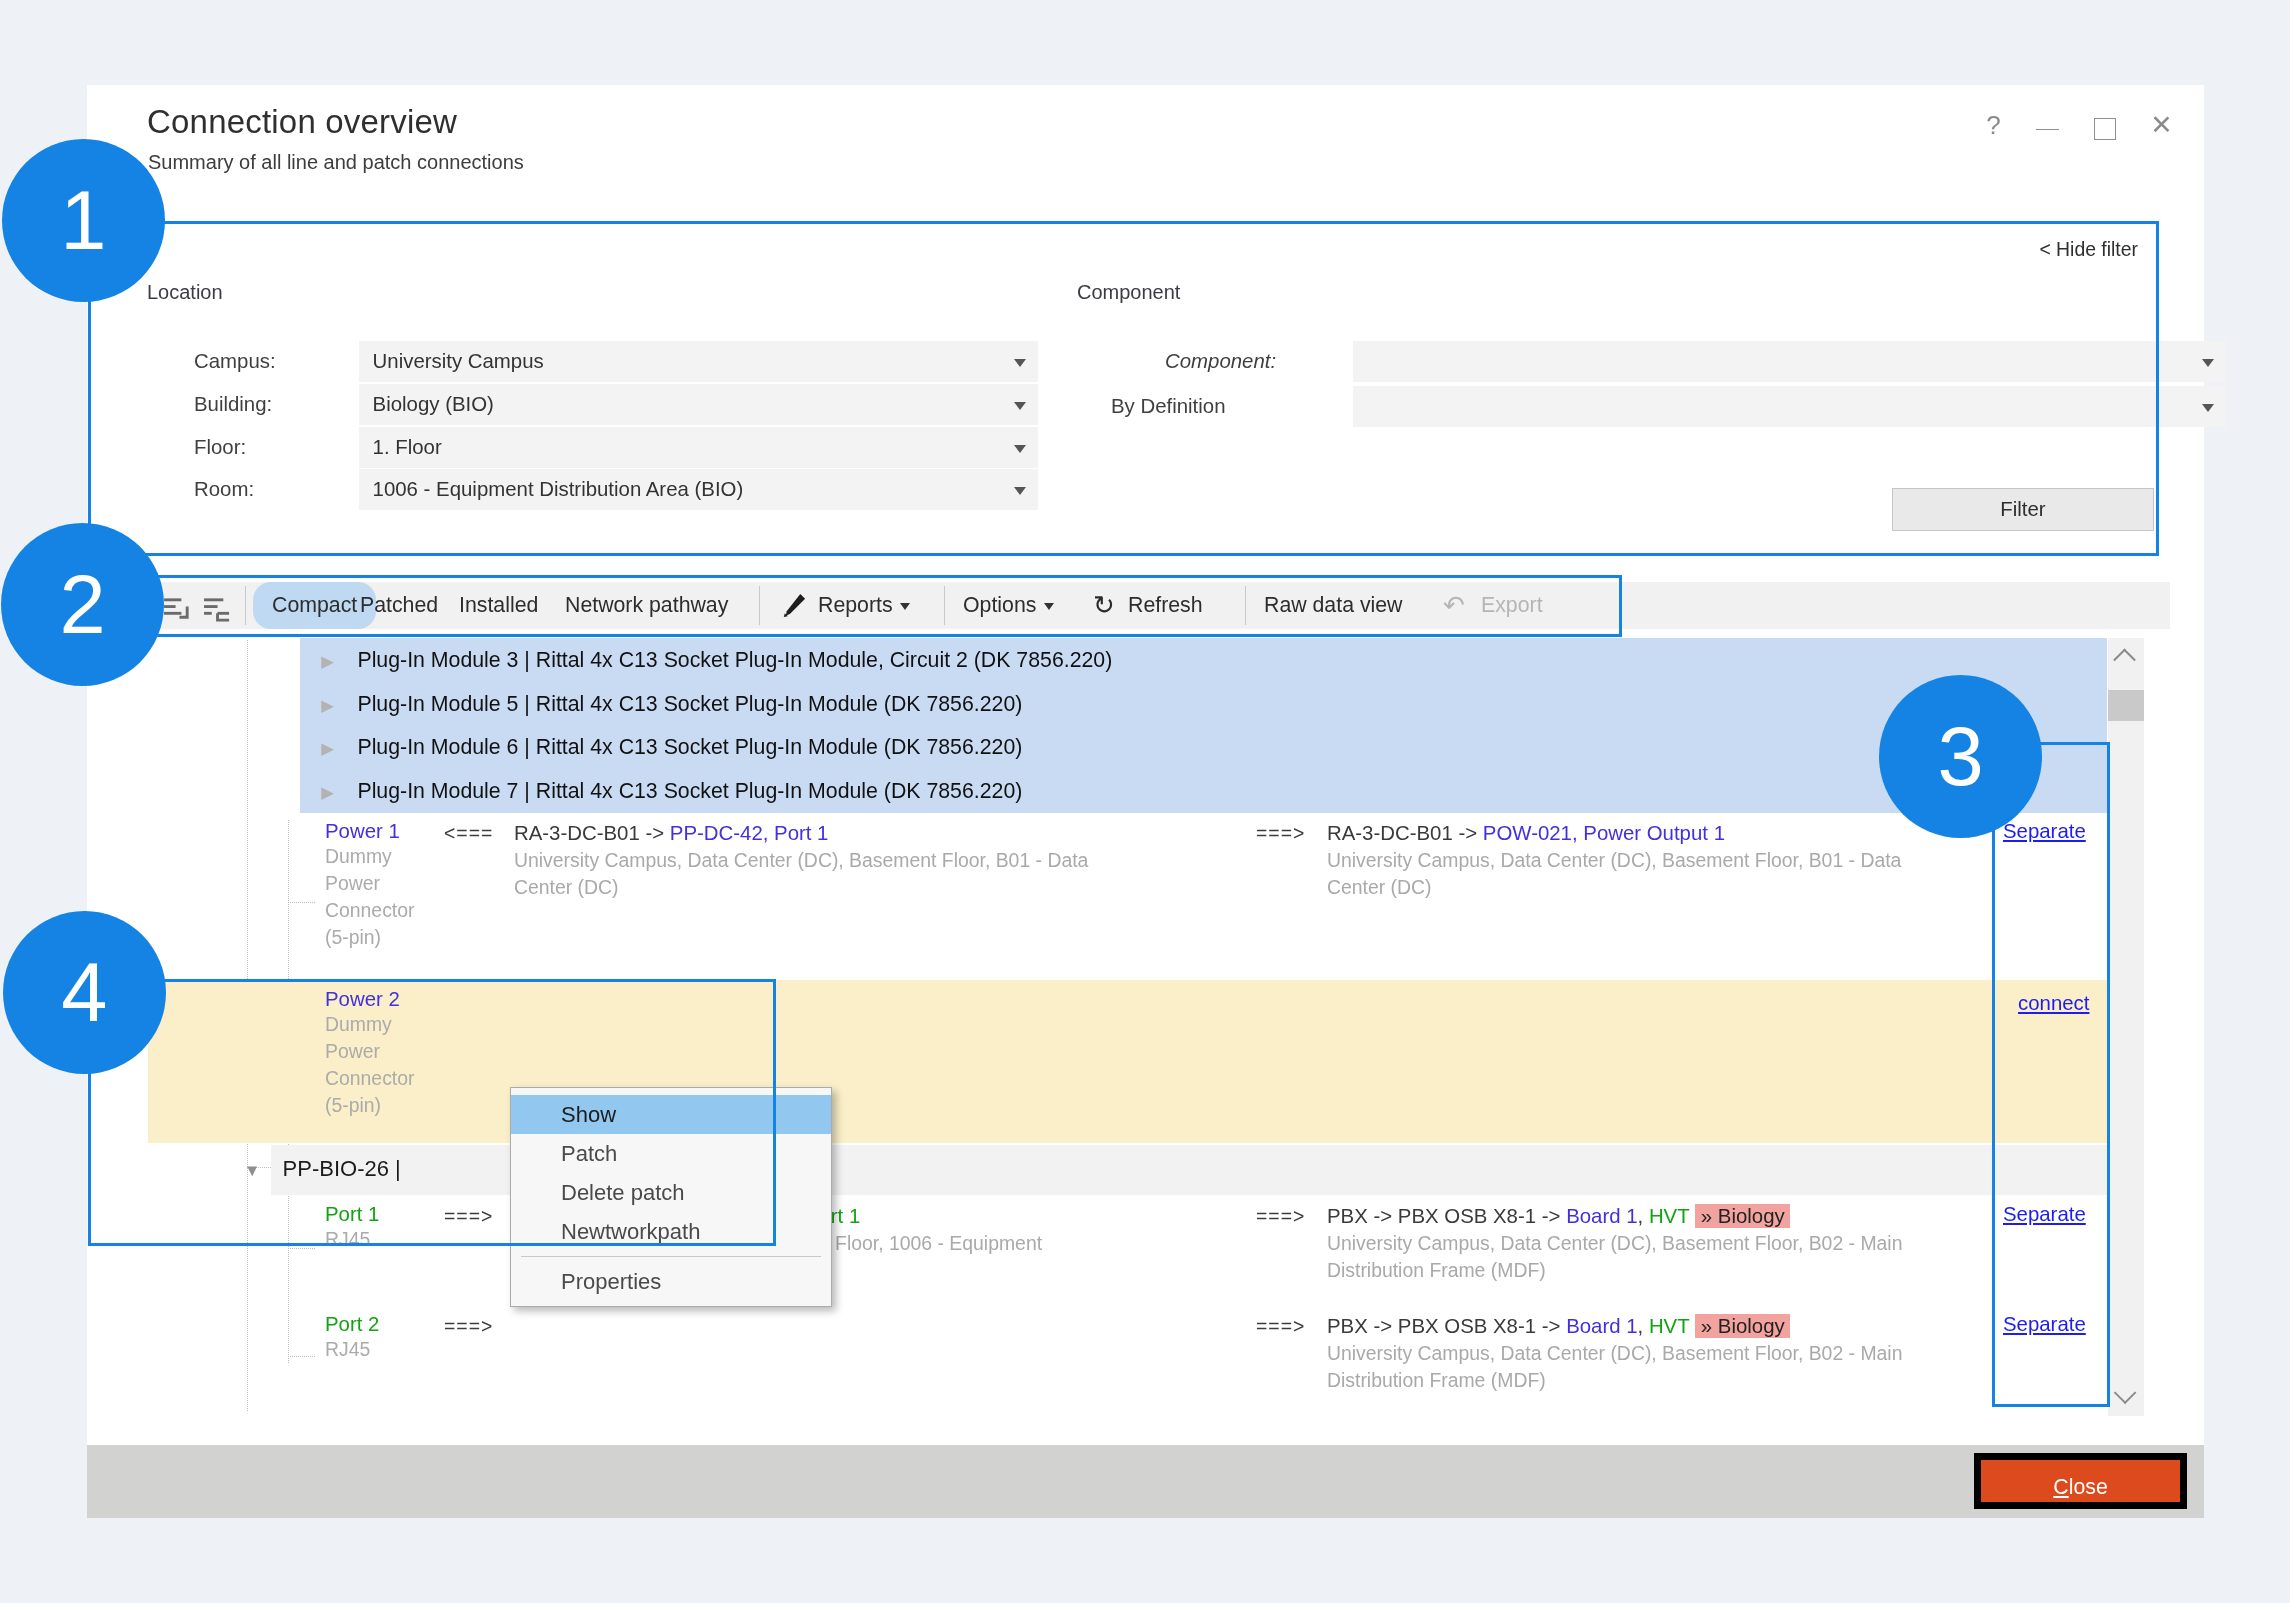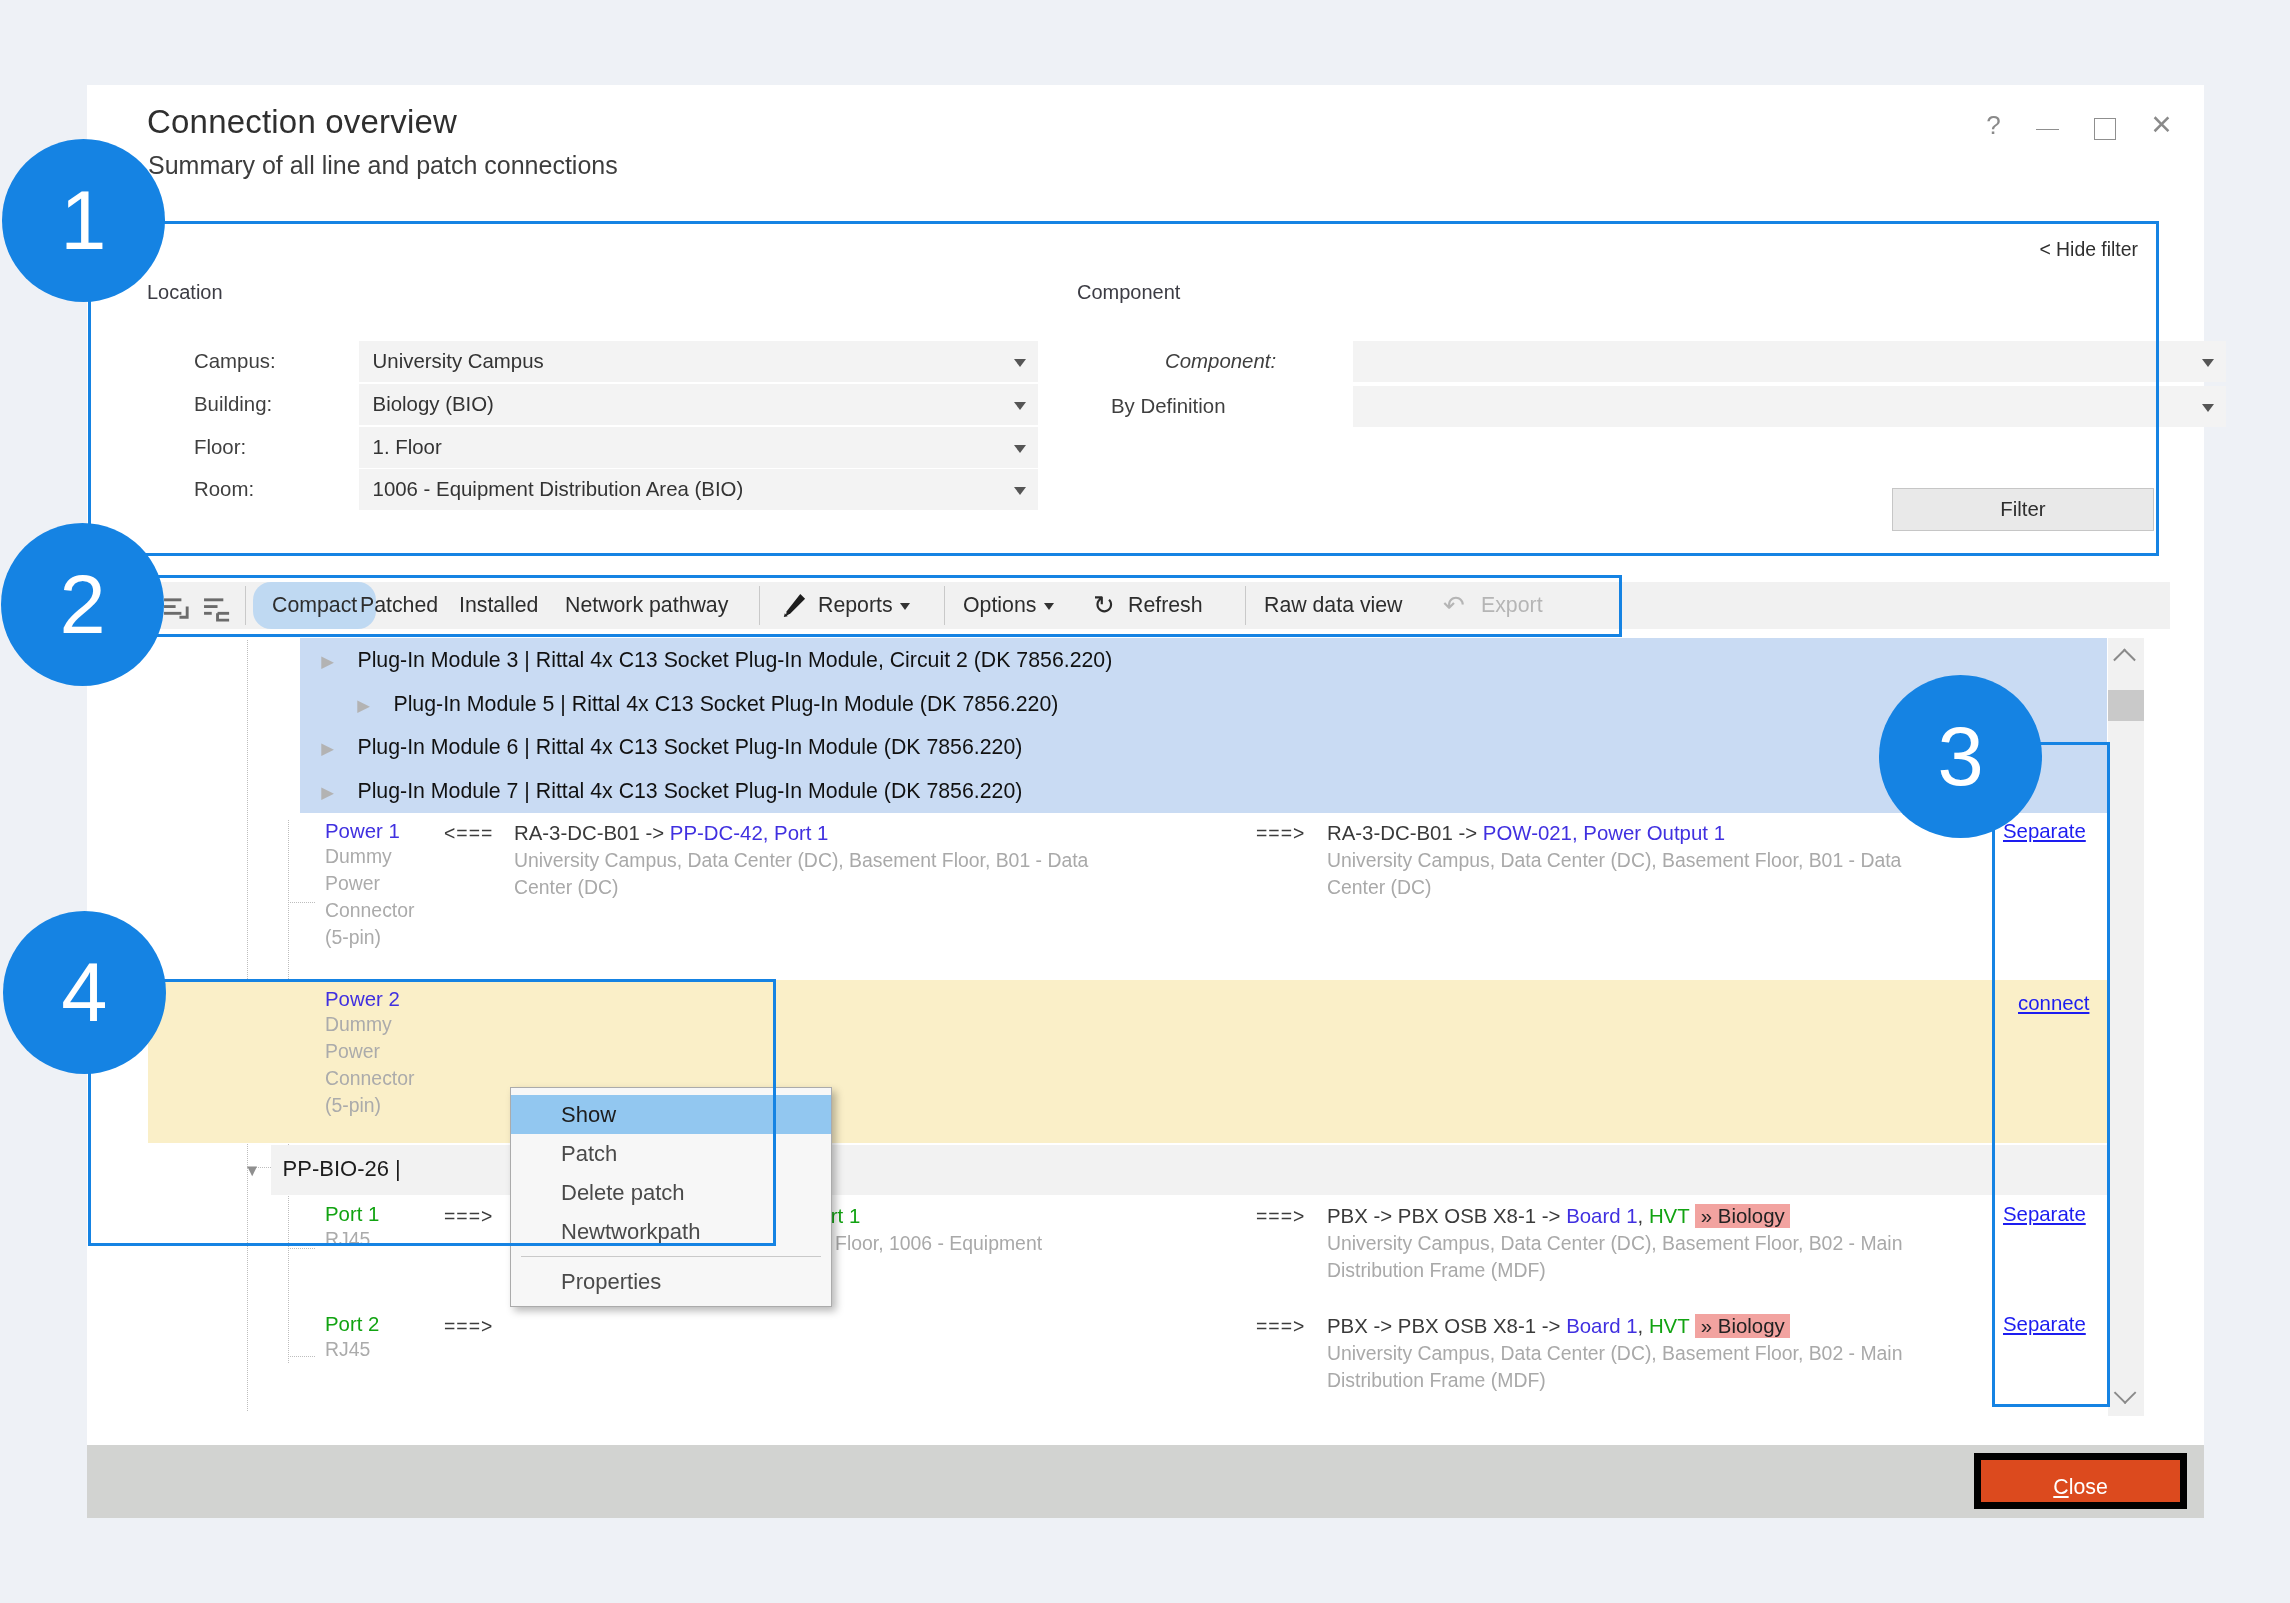--- a/index.html
+++ b/index.html
@@ -7,21 +7,21 @@
     width:2290px;height:1603px;position:relative;overflow:hidden;
     background:#eef1f6;
     font-family:"Liberation Sans", sans-serif;
     color:#2e2e2e;
     -webkit-font-smoothing:antialiased;
   }
   .abs{position:absolute;}
   
   .dialog{left:87px;top:85px;width:2117px;height:1433px;background:#ffffff;}
   .dlg-title{left:60px;top:17.5px;font-size:33px;color:#2f2f2f;letter-spacing:0.2px;}
-  .dlg-subtitle{left:61px;top:66px;font-size:25px;color:#3d3d3d;}
+  .dlg-subtitle{left:61px;top:66px;font-size:20px;color:#3d3d3d;}
   .winbtn{top:25px;font-size:26px;color:#8a8a8a;width:39px;text-align:center;cursor:default;}
   .max-box{top:33px;width:20.4px;height:20.4px;border:1.9px solid #8f8f8f;}
   .min-line{top:44px;width:23px;height:0;border-top:1.9px solid #8f8f8f;}
   
   .hide-filter{top:153px;right:66px;font-size:19.4px;color:#2f2f2f;}
   .sect-head{font-size:20px;color:#3c3c44;}
   .f-label{font-size:20.4px;color:#3f3f3f;line-height:41px;}
   .dd{background:#f3f3f3;height:41px;line-height:41px;font-size:20.4px;color:#333;padding:0 13.6px;box-sizing:border-box;}
   .dd .tri{position:absolute;right:11.6px;top:17.5px;width:0;height:0;border-left:6.8px solid transparent;border-right:6.8px solid transparent;border-top:8.7px solid #555;}
   .filter-btn{width:262px;height:43px;background:#e9e9e9;border:1px solid #c6c6c6;font-size:20.4px;color:#2e2e2e;text-align:center;line-height:41px;box-sizing:border-box;}
@@ -196,21 +196,21 @@
   <div class="abs dothor" style="left:201px;top:987px;width:27px;"></div>
   <div class="abs dothor" style="left:160px;top:1082px;width:24px;"></div>
   <div class="abs dothor" style="left:201px;top:1163px;width:27px;"></div>
   <div class="abs dothor" style="left:201px;top:1271px;width:27px;"></div>
 
   <div class="abs band-blue" style="left:213px;top:553px;width:1807px;height:175px;">
     <div class="mod-row" style="top:0;">
       <span class="expander">▶</span>
       <span style="margin-left:17.5px;">Plug-In Module 3 | Rittal 4x C13 Socket Plug-In Module, Circuit 2 (DK 7856.220)</span>
     </div>
-    <div class="mod-row" style="top:44px;margin-left:36px;">
+    <div class="mod-row" style="top:44px;">
       <span class="expander">▶</span>
       <span style="margin-left:17.5px;">Plug-In Module 5 | Rittal 4x C13 Socket Plug-In Module (DK 7856.220)</span>
     </div>
     <div class="mod-row" style="top:87px;">
       <span class="expander">▶</span>
       <span style="margin-left:17.5px;">Plug-In Module 6 | Rittal 4x C13 Socket Plug-In Module (DK 7856.220)</span>
     </div>
     <div class="mod-row" style="top:131px;">
       <span class="expander">▶</span>
       <span style="margin-left:17.5px;">Plug-In Module 7 | Rittal 4x C13 Socket Plug-In Module (DK 7856.220)</span>

